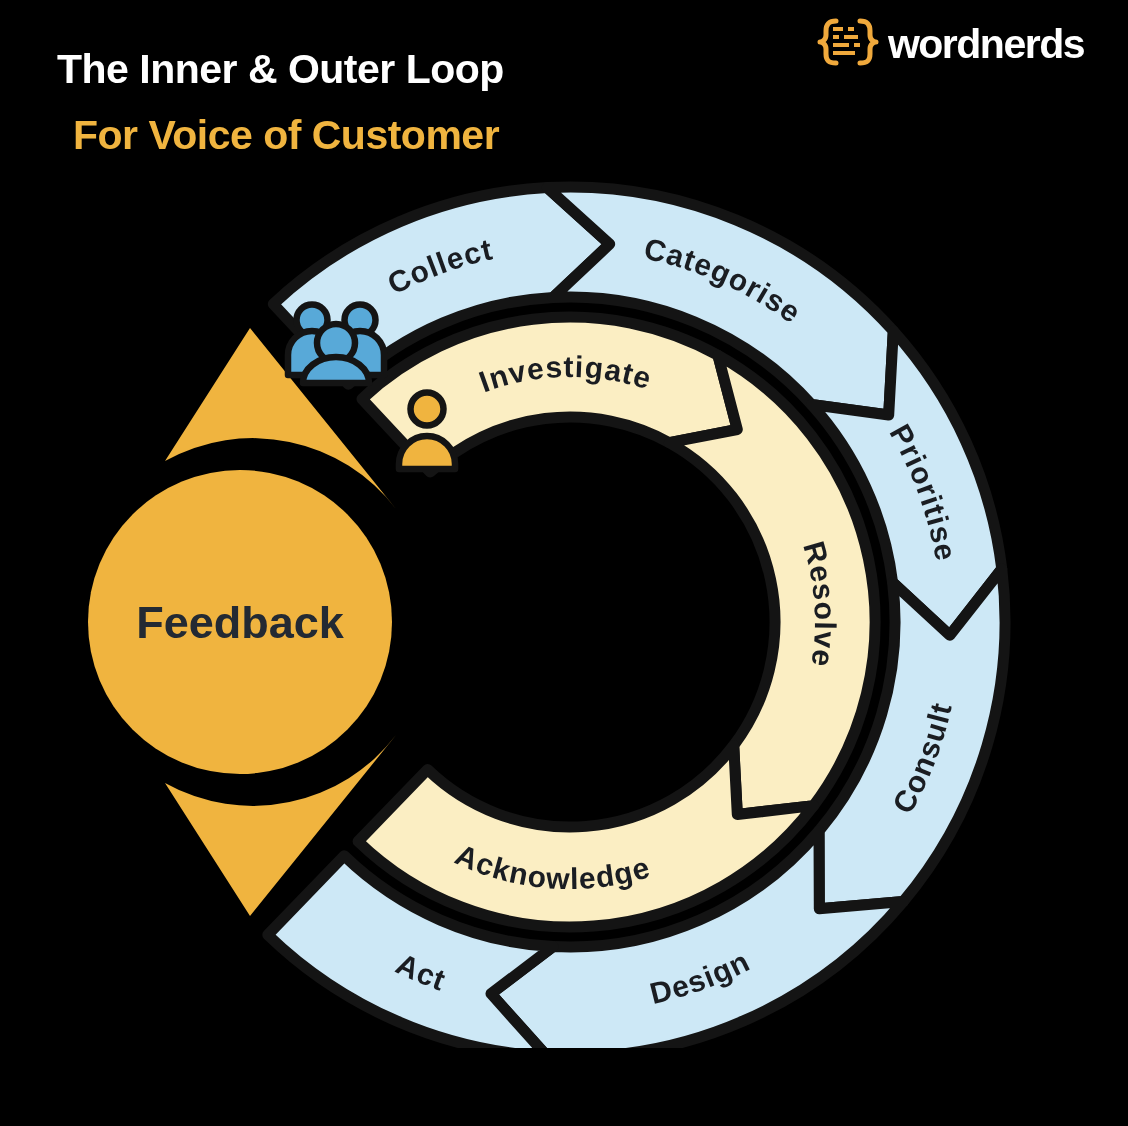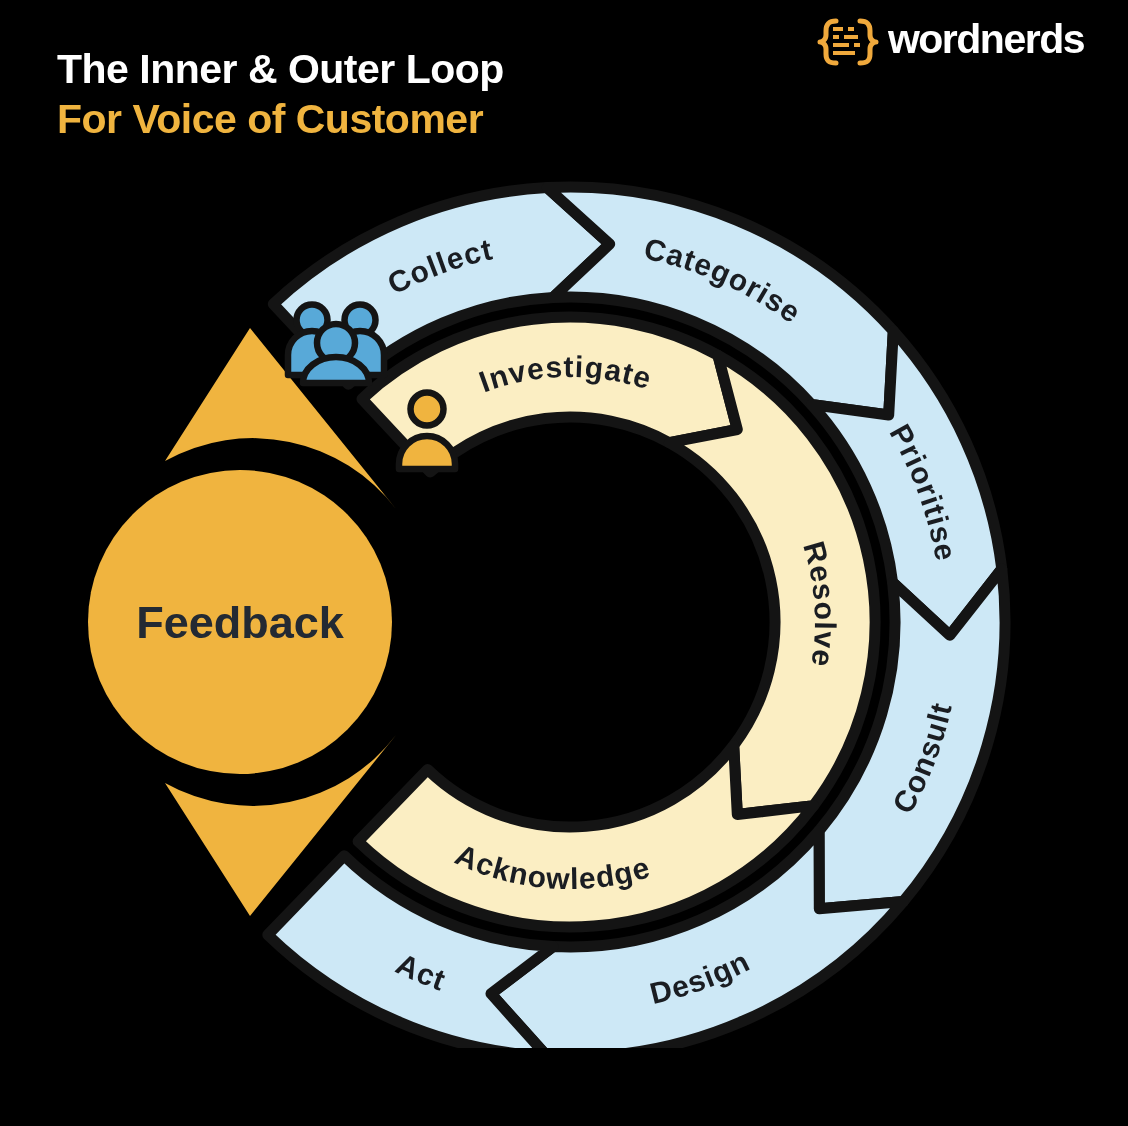--- a/index.html
+++ b/index.html
@@ -1,21 +1,21 @@
 <!DOCTYPE html>
 <html style="--accent: #f0b43f; --white: #ffffff; --bg: #000000; --label: #1a1d22; --center-text: #232a33;"><head>
 <meta charset="utf-8">
 <style>
   html,body{margin:0;padding:0;background:#000;}
   #page{position:relative;width:1128px;height:1048px;background:var(--bg,#000);overflow:hidden;
         font-family:"Liberation Sans",sans-serif;}
   #header{position:absolute;left:57px;top:44px;}
   #header h1{margin:0;font-size:41px;line-height:50px;font-weight:700;color:var(--white,#fff);letter-spacing:-0.5px;}
-  #header h2{margin:0;font-size:41px;line-height:50px;font-weight:700;color:var(--accent,#f0b43f);letter-spacing:-0.5px;}
-  #logo{position:absolute;top:16px;right:44px;display:flex;align-items:flex-start;gap:7px;}
+  #header h2{margin:16px;font-size:41px;line-height:50px;font-weight:700;color:var(--accent,#f0b43f);letter-spacing:-0.5px;}
+  #logo{position:absolute;top:16px;right:44px;display:flex;align-items:flex-end;gap:7px;}
   #logo .logo-text{font-size:41px;font-weight:700;color:var(--white,#fff);letter-spacing:-1.5px;}
   #diagram{position:absolute;left:0;top:0;}
   .seg-label{font-family:"Liberation Sans",sans-serif;font-size:30px;font-weight:700;
              fill:var(--label,#1a1d22);letter-spacing:1px;}
   .feedback-label{font-family:"Liberation Sans",sans-serif;font-size:45px;font-weight:700;
              fill:var(--center-text,#232a33);}
 </style>
 </head>
 <body>
 

